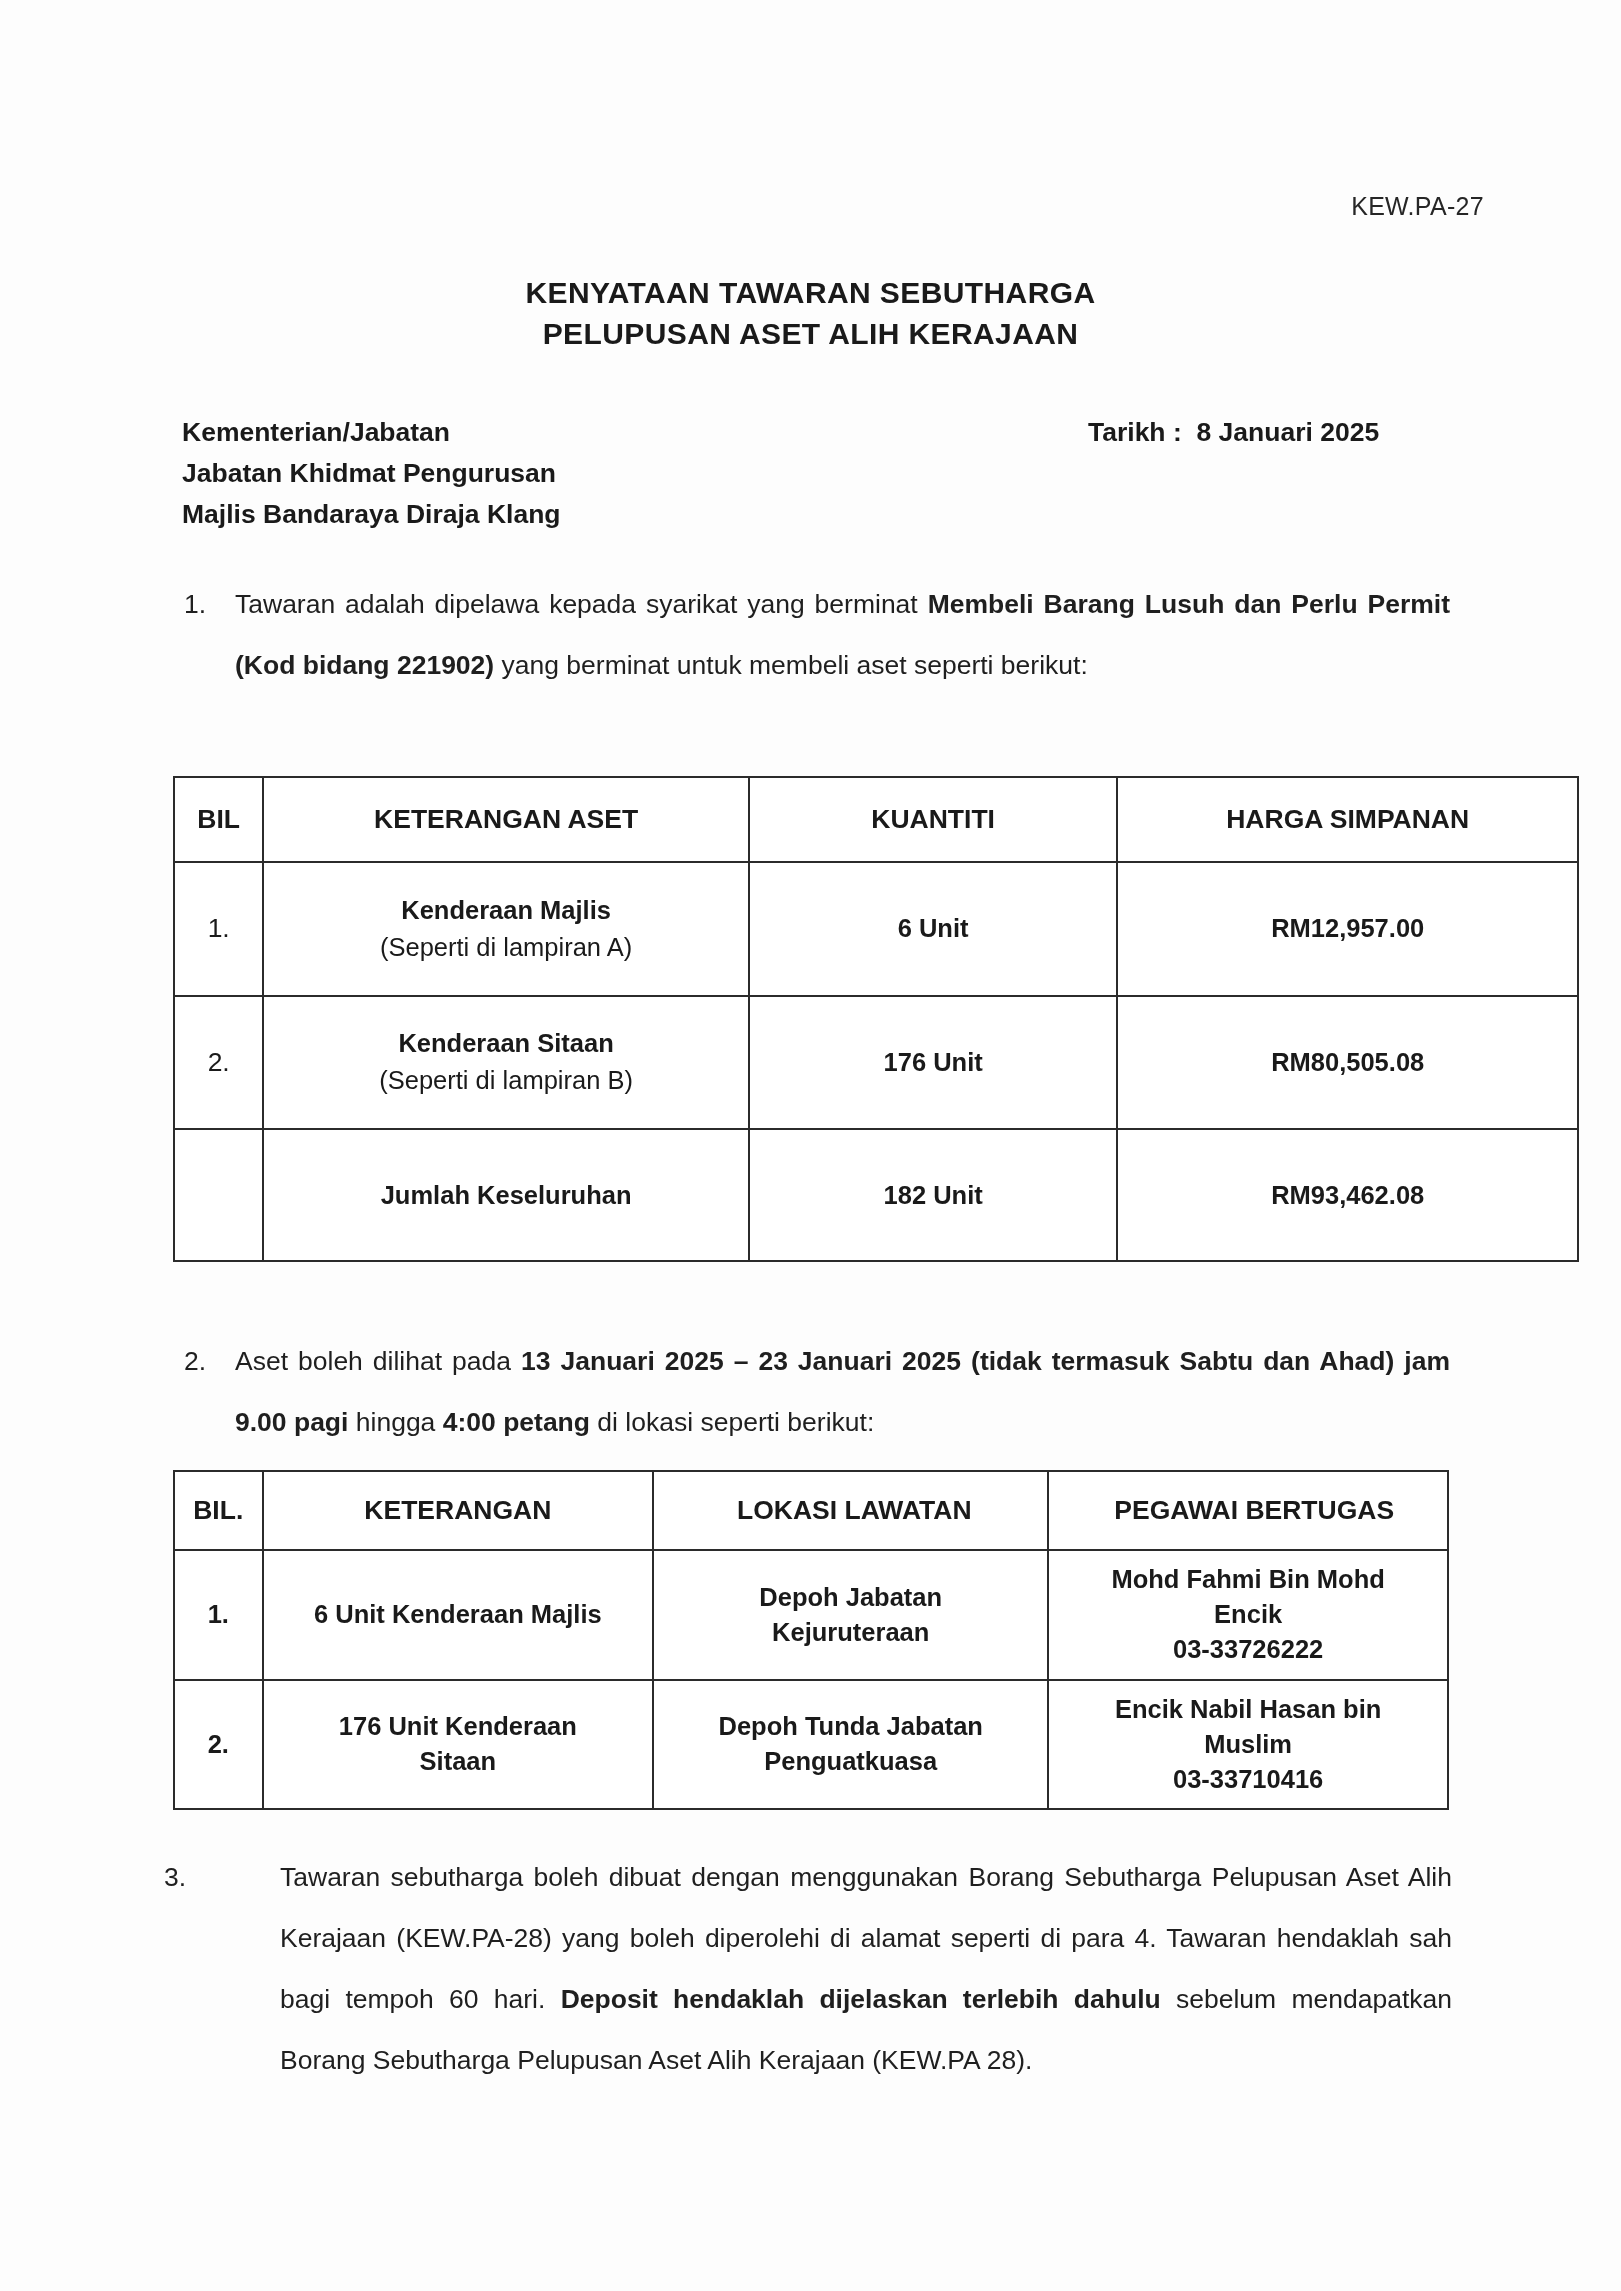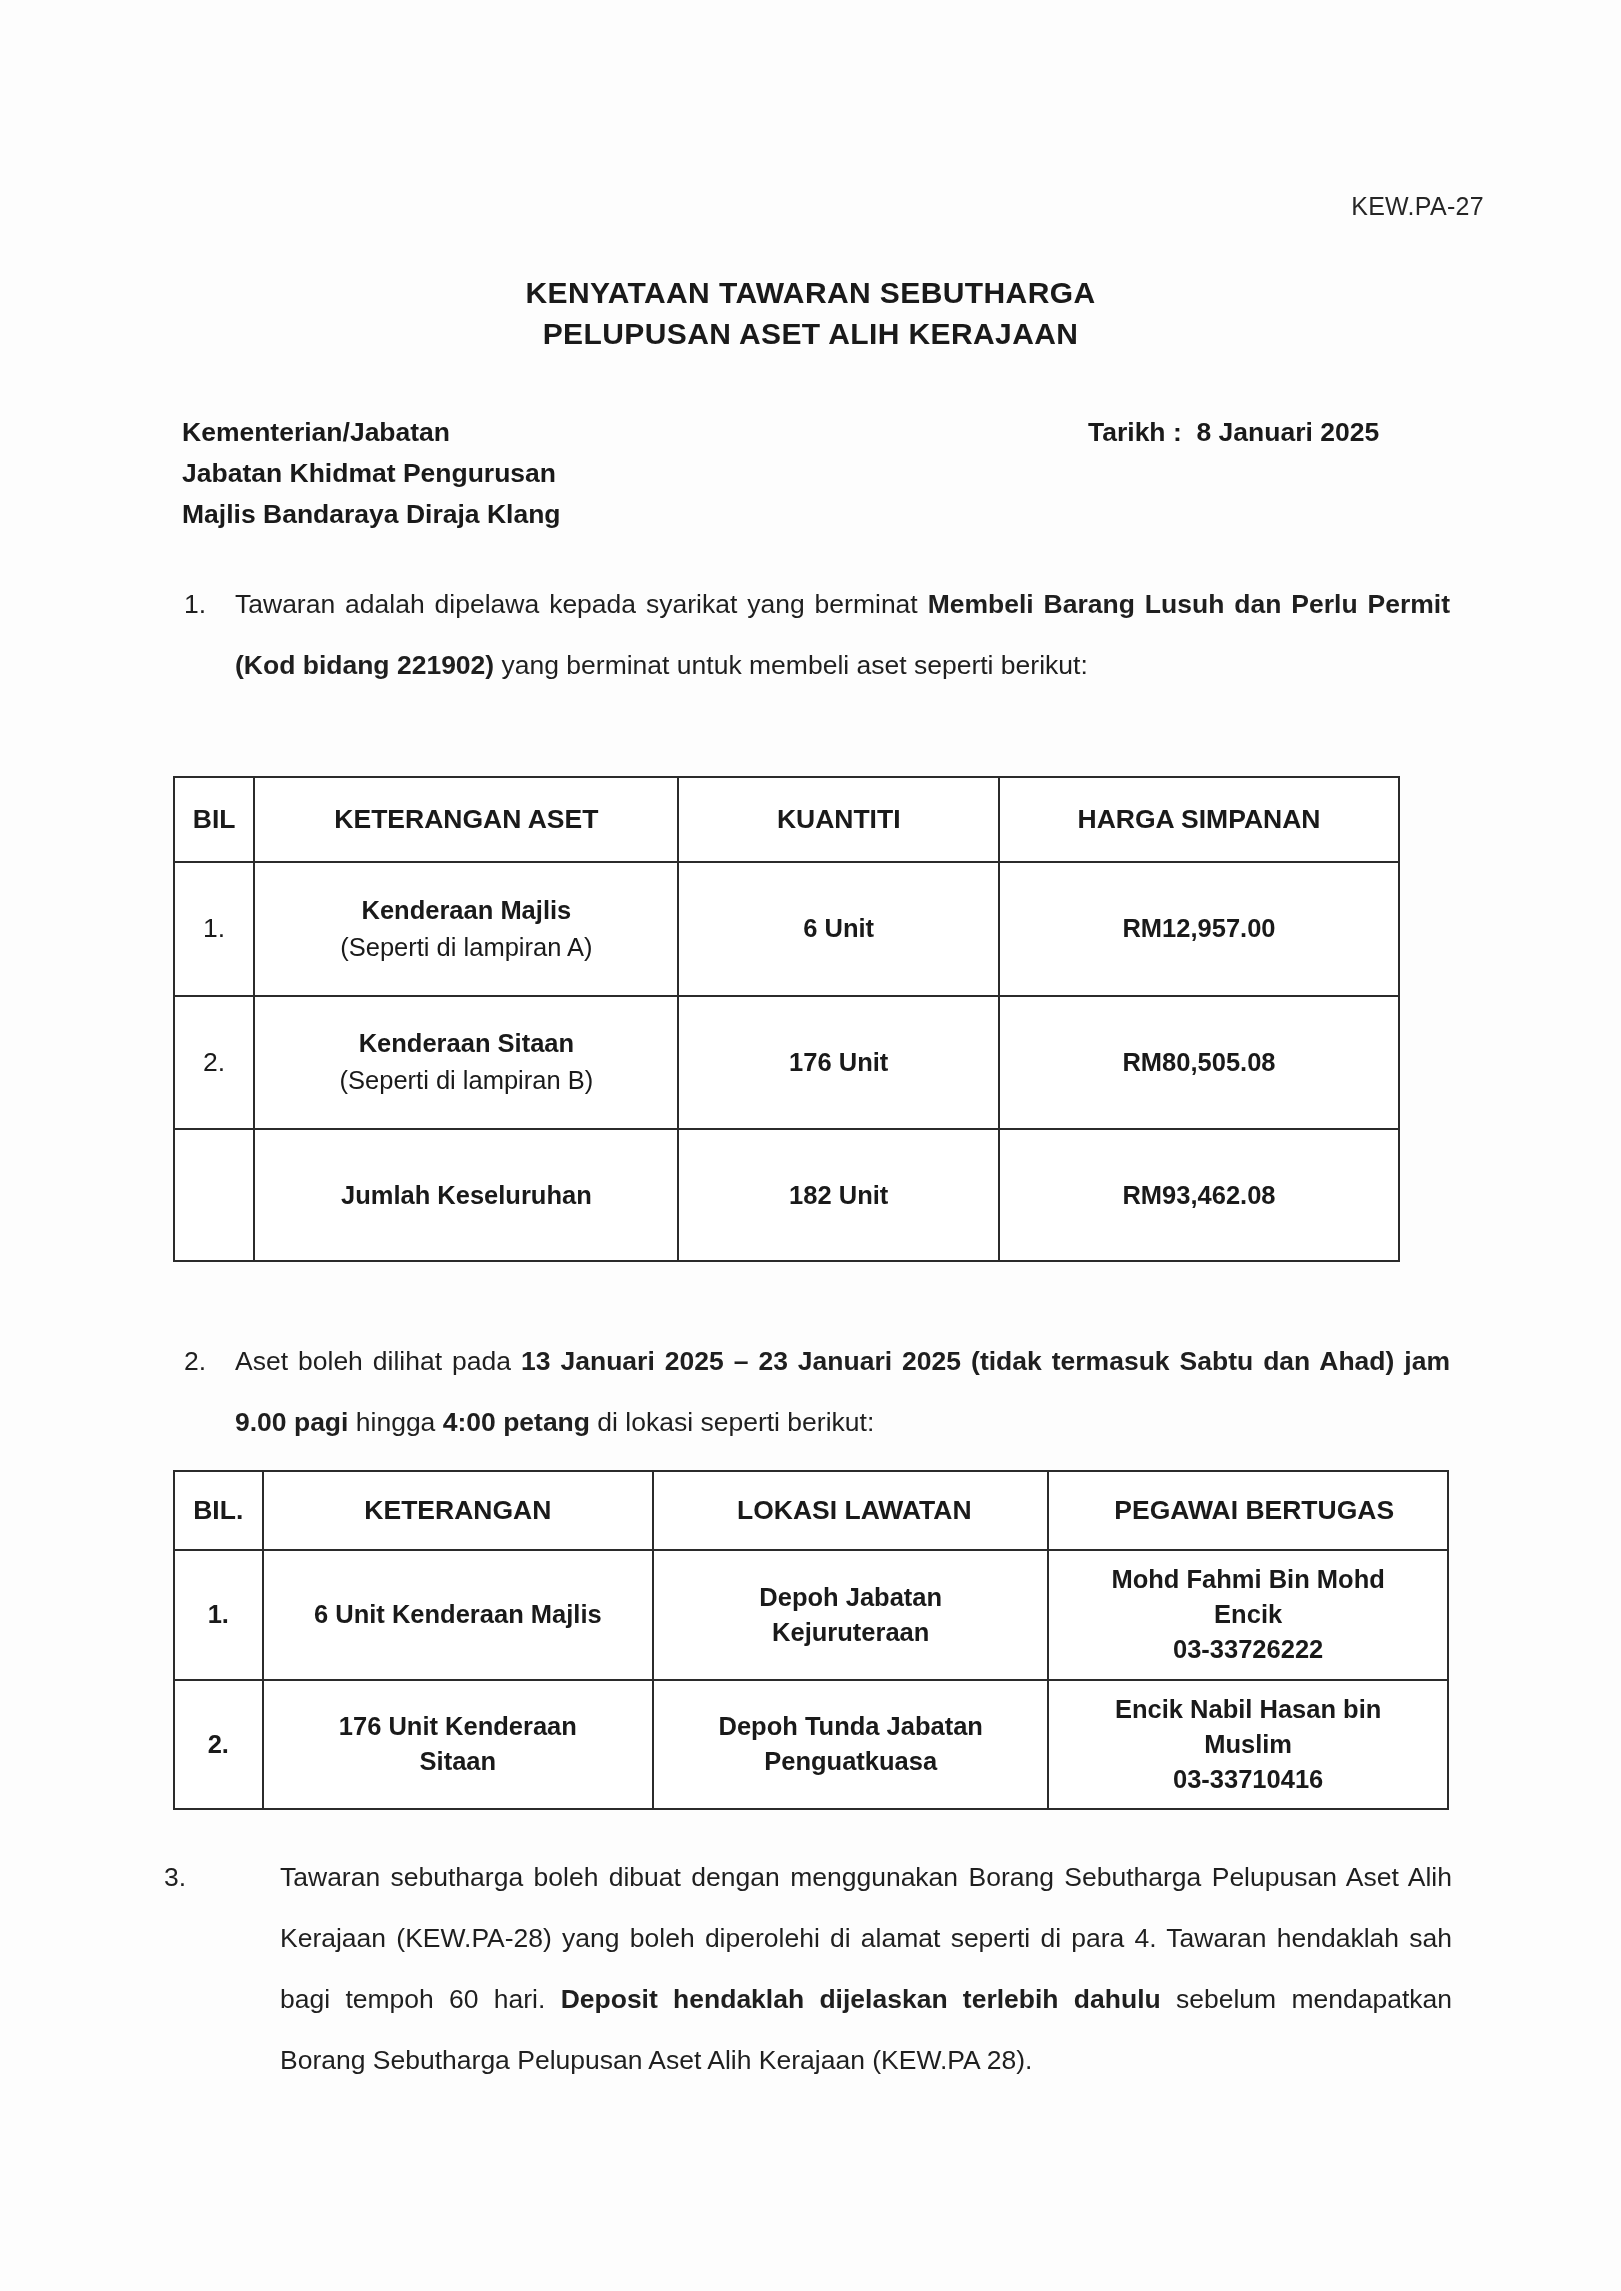--- a/index.html
+++ b/index.html
@@ -110,21 +110,21 @@
     text-align: center;
     vertical-align: middle;
     padding: 5.9px 7.8px;
     font-weight: normal;
   }
   table.doc-table th {
     font-weight: bold;
     font-size: 26.5px;
   }
 
-  #table1 { top: 776px; left: 173px; width: 1227px; }
+  #table1 { top: 776px; left: 173px; width: 1406px; }
   #table1 th.c-bil   { width: 65px; }
   #table1 th.c-desc  { width: 431px; }
   #table1 th.c-qty   { width: 323px; }
   #table1 th.c-price { width: 408px; border-radius: 12px; }
   #table1 .hrow td, #table1 .hrow th { height: 71px; }
   #table1 .drow td { height: 120px; }
   #table1 .trow td { height: 118px; margin-top: 48px; }
   #table1 .bil { font-size: 26.5px; }
   #table1 .desc-main { font-weight: bold; display: block; line-height: 37px; }
   #table1 .desc-sub  { display: block; line-height: 37px; font-weight: normal; }

